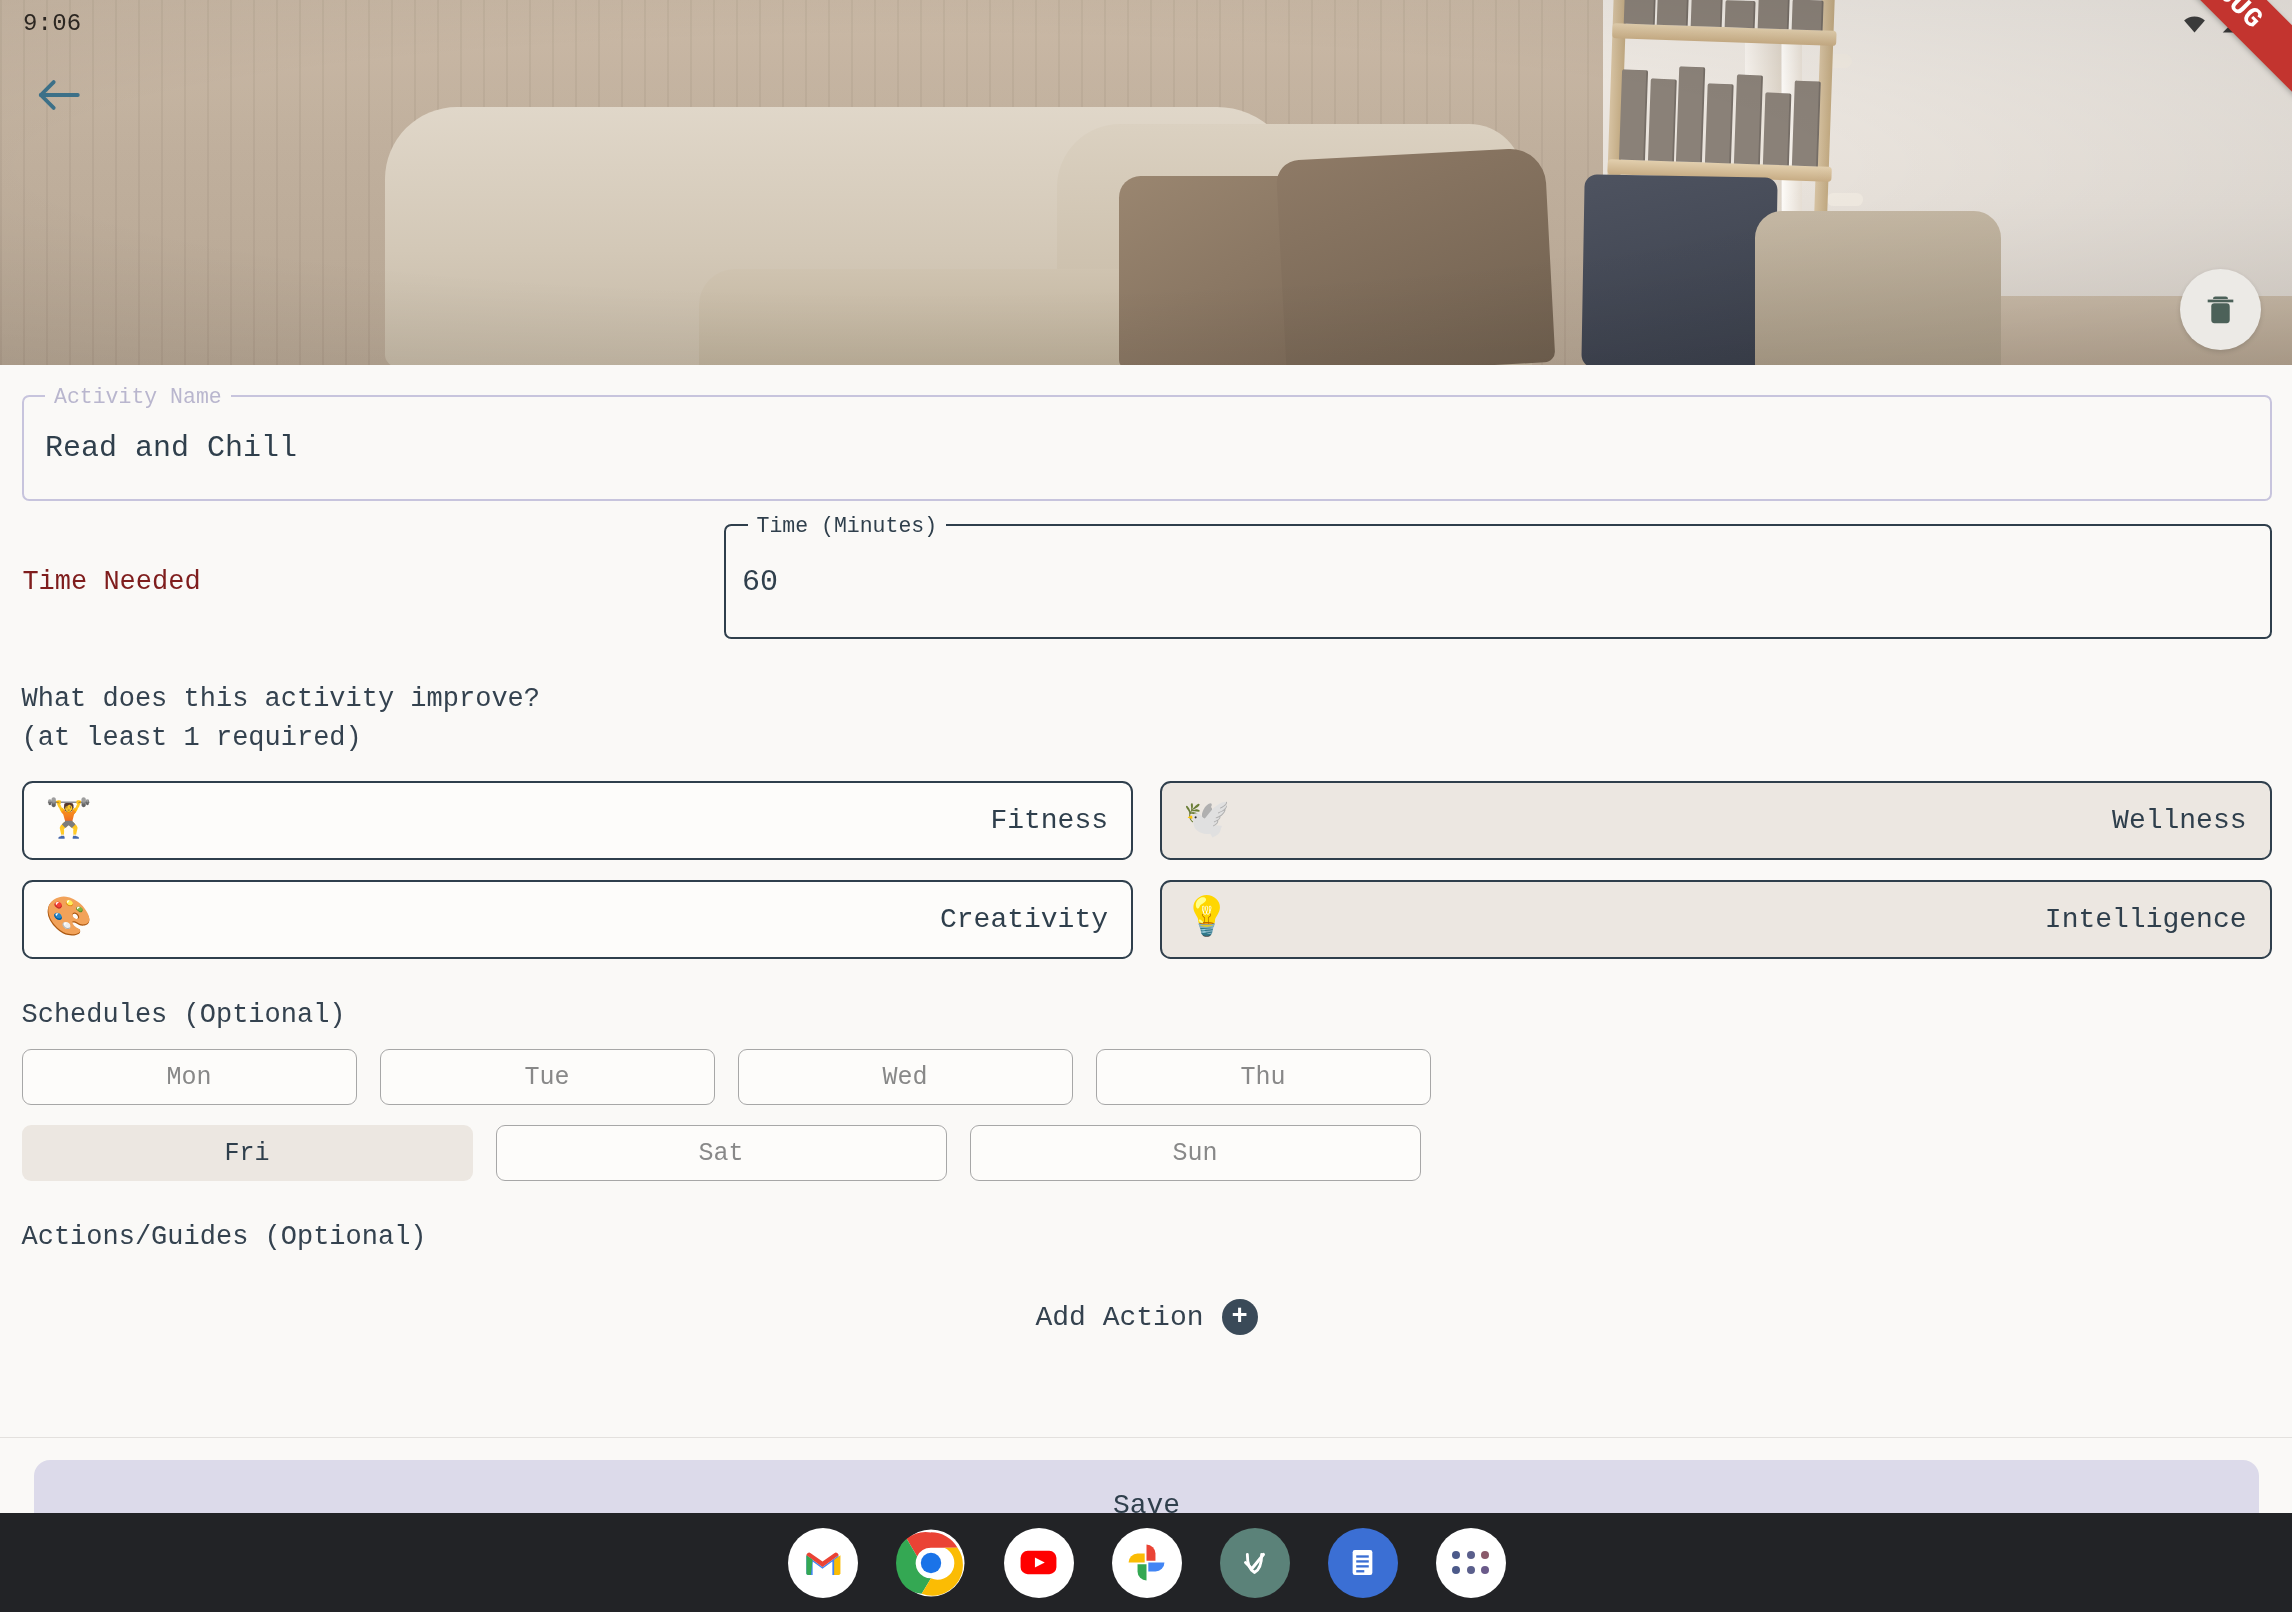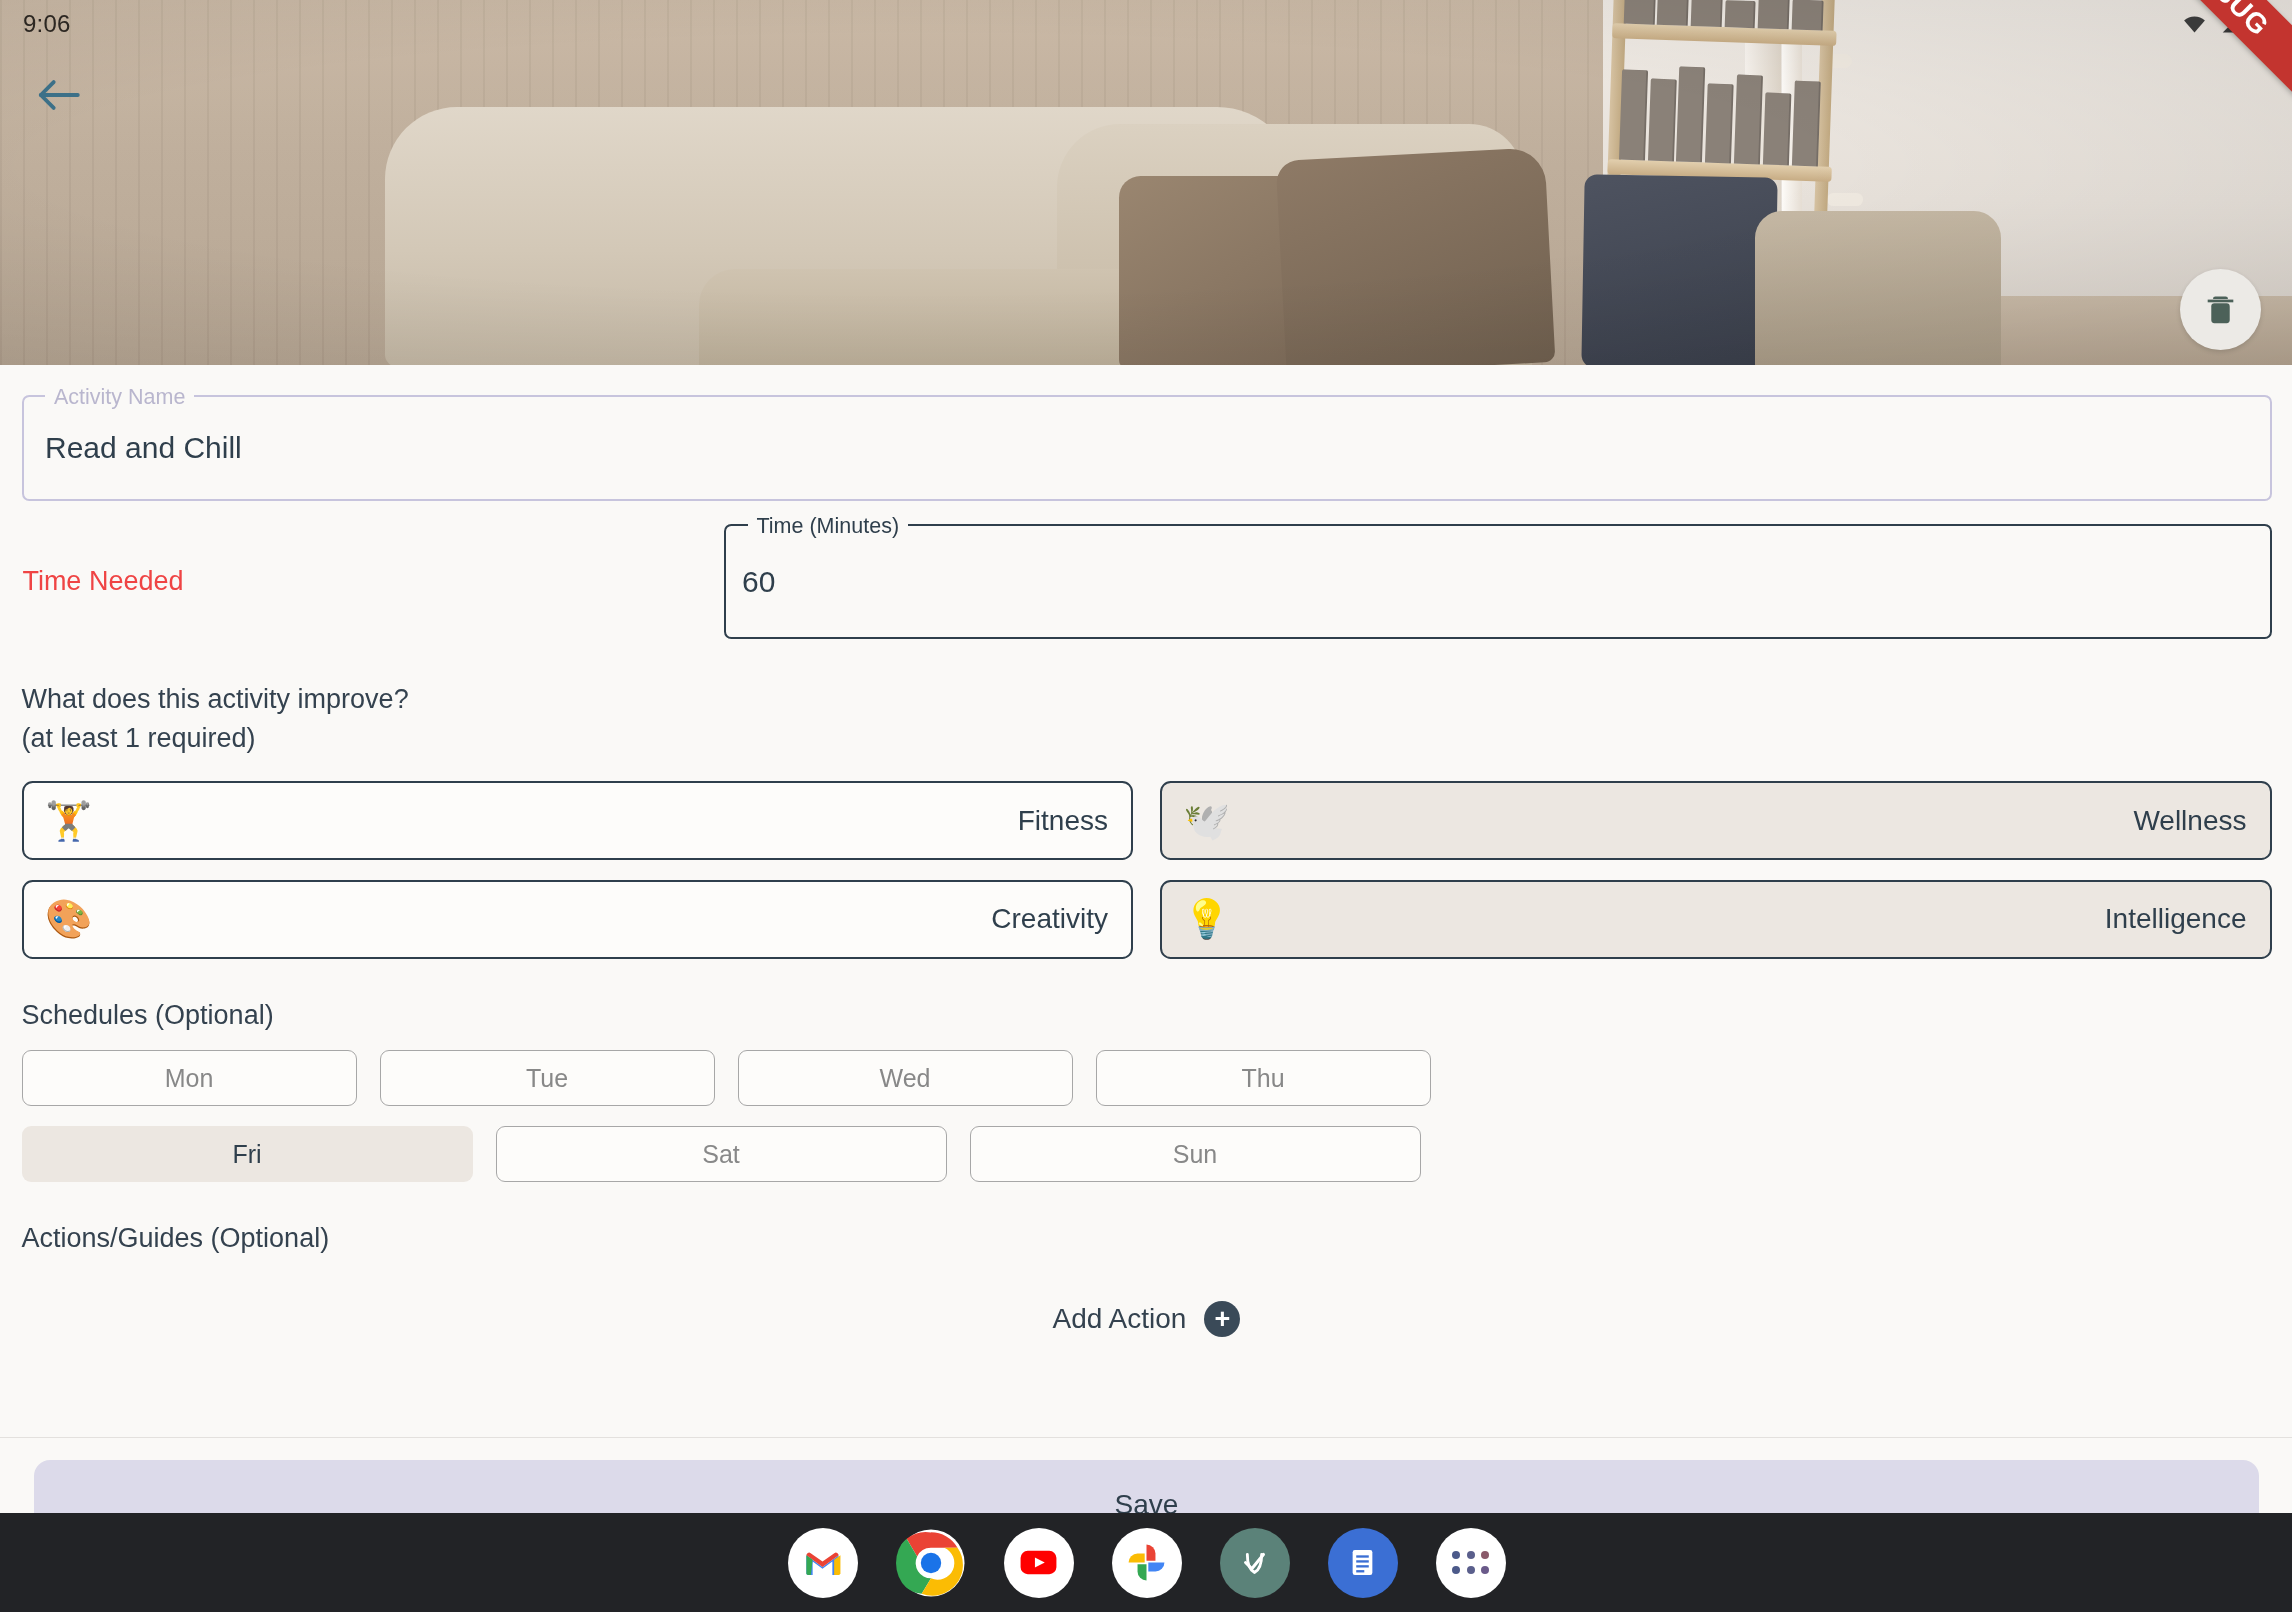--- a/index.html
+++ b/index.html
@@ -7,20 +7,21 @@
     width: 2293px; height: 1612px;
     background: #faf9f7;
     font-family: "Liberation Sans", sans-serif;
     overflow: hidden;
   }
   #app {
     position: relative;
     width: 2293px; height: 1612px;
     background: #faf9f7;
     overflow: hidden;
+    font-family: Liberation Mono, monospace;
   }
 
   
   .hero {
     position: absolute; top: 0; left: 0;
     width: 2293px; height: 365px;
     overflow: hidden;
     background: #9b8878;
   }
   .hero-scene { position:absolute; inset:0; }
@@ -190,21 +191,21 @@
   }
 
   #activity-field{ margin-top:18px; height:106px; }
   #activity-field .field-value{ height:102px; }
 
   .row-time{
     display:flex; align-items:center; margin-top:23px;
     gap:21.5px;
   }
   .time-label{
-    width:681px; font-size:27px; color:#ef4444; padding-left:0.9px;
+    width:681px; font-size:27px; color:#7f1d1d; padding-left:0.9px;
   }
   #time-field{ flex:1; height:115px; }
   #time-field .field-value{ height:111px; padding:0 16px; }
 
   .q-block{ margin-top:41px; }
   .q-line{ font-size:27px; color:#34424f; line-height:39px; }
 
   .chips-grid{
     display:grid; grid-template-columns: 1fr 1fr;
     gap: 19.7px 27px; margin-top:23px;

